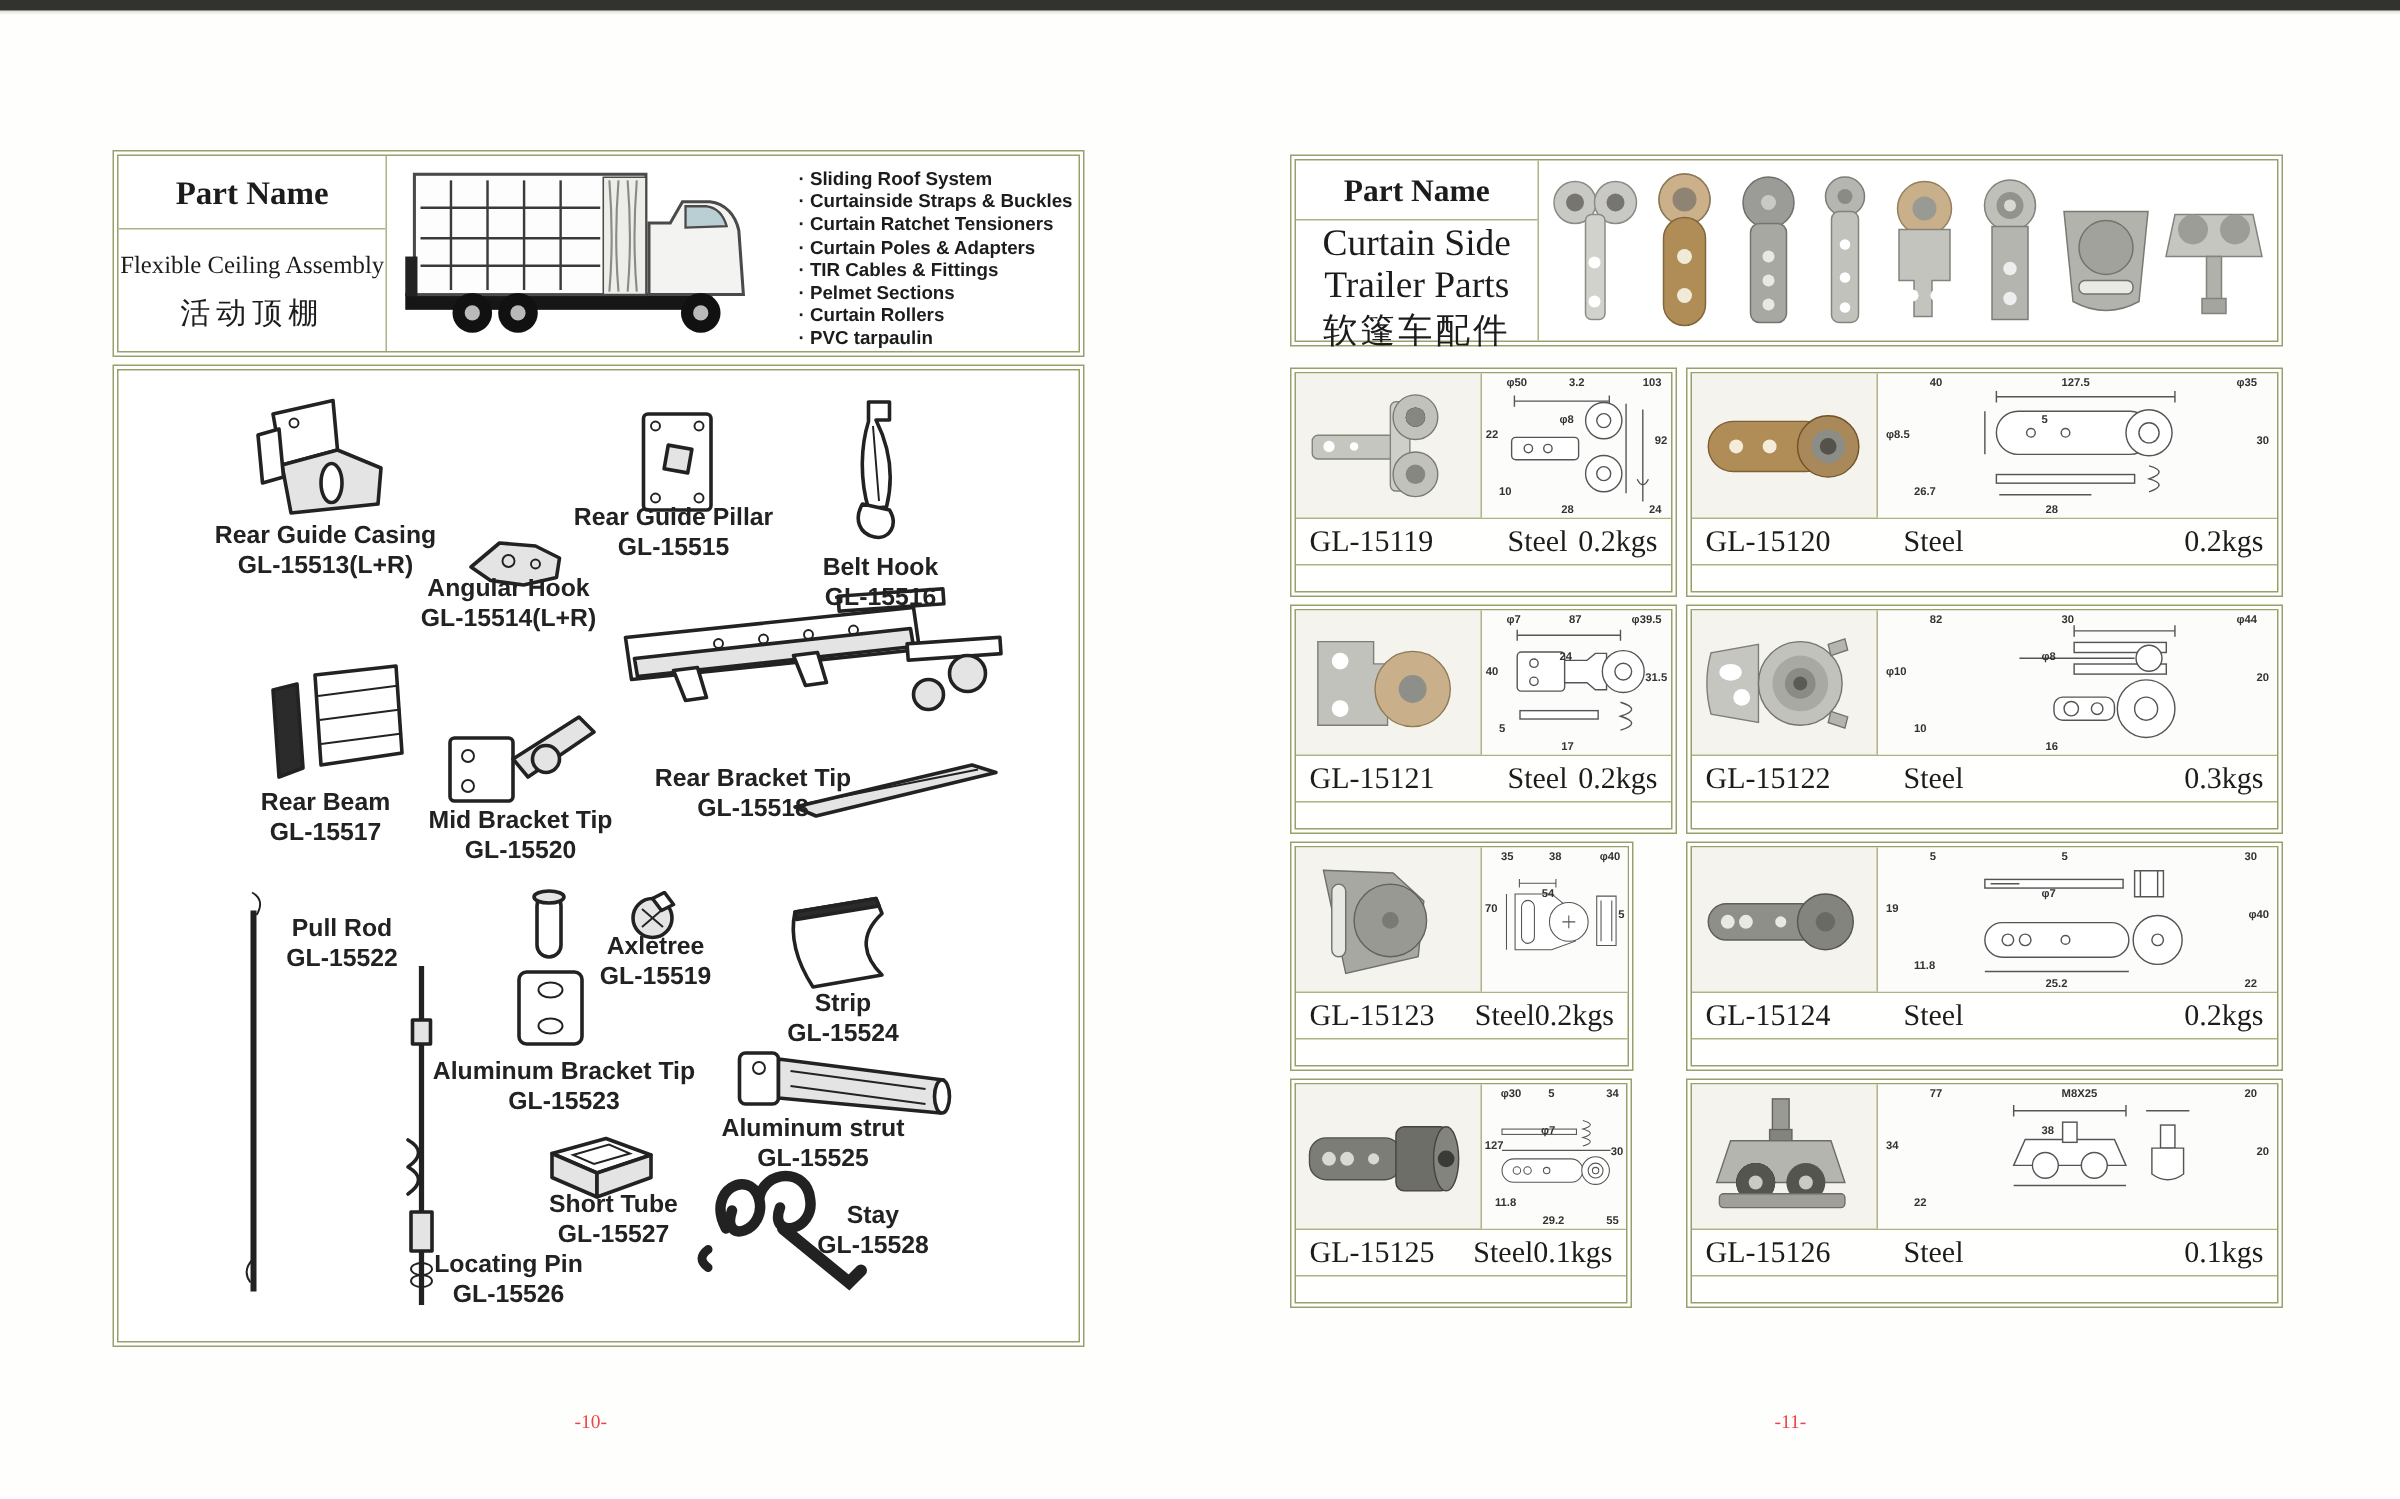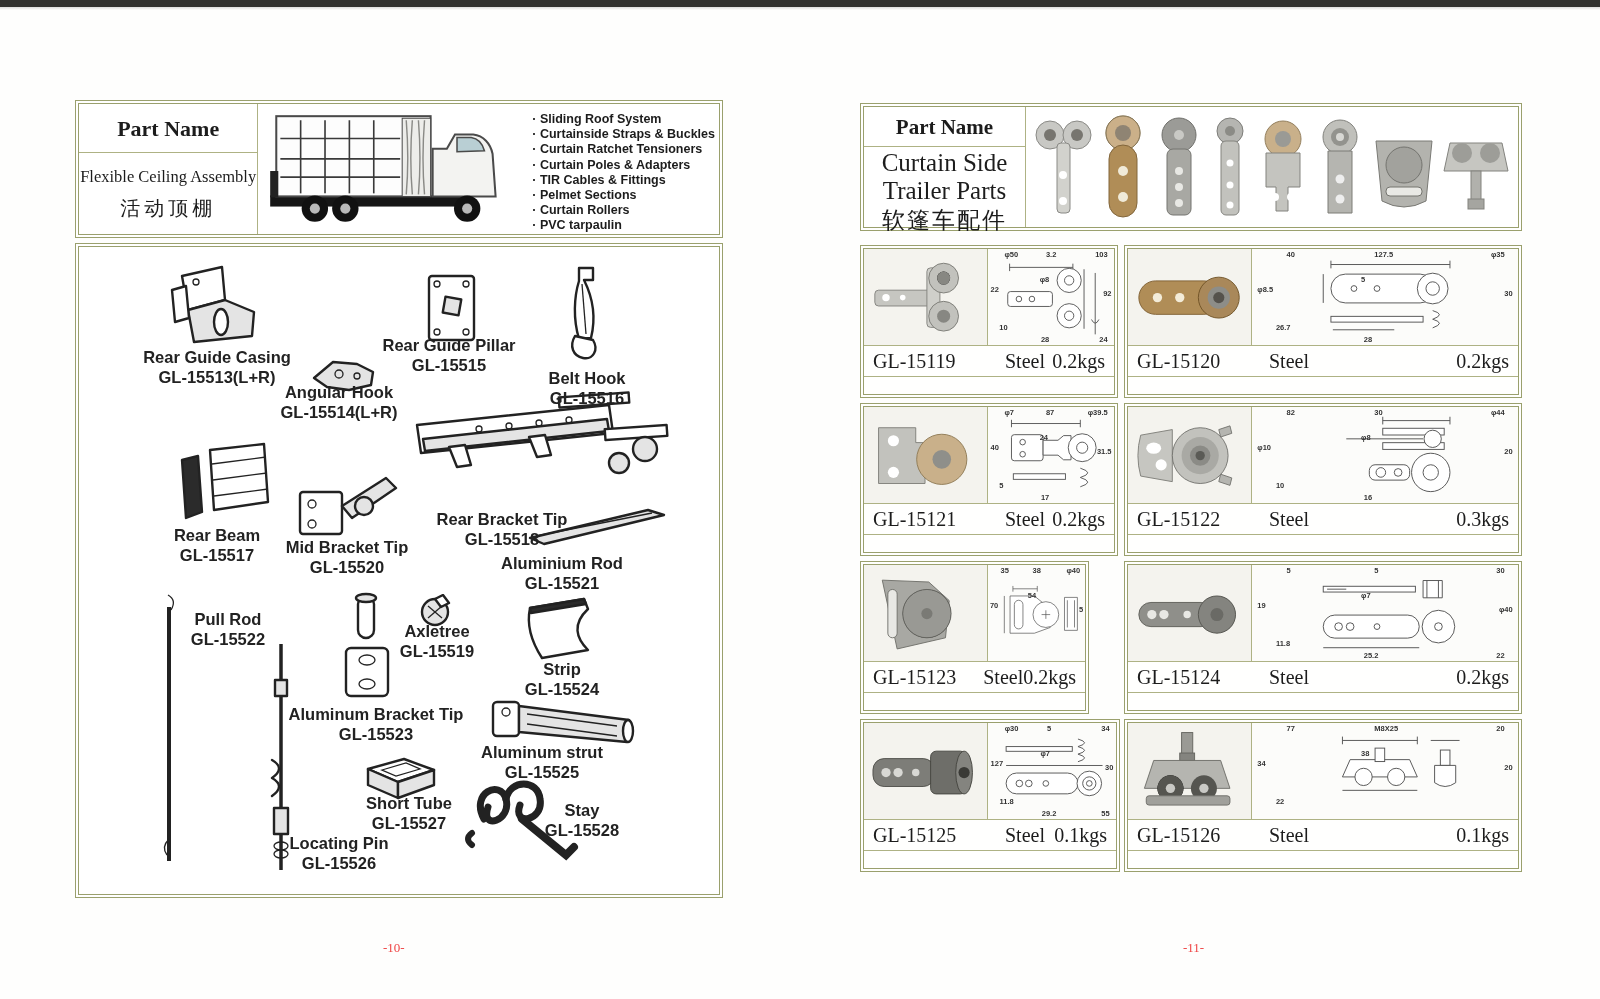--- a/index.html
+++ b/index.html
@@ -80,21 +80,21 @@
   .thumb svg{height:100%;}
 
   
   .cell{position:absolute;border:4px double #9aa06d;background:#fffffe;box-sizing:border-box;display:flex;flex-direction:column;}
   .c0{left:860px;top:245px;width:258px;height:153px;}
   .c1{left:1124px;top:245px;width:398px;height:153px;}
   .c2{left:860px;top:403px;width:258px;height:153px;}
   .c3{left:1124px;top:403px;width:398px;height:153px;}
   .c4{left:860px;top:561px;width:229px;height:153px;}
   .c5{left:1124px;top:561px;width:398px;height:153px;}
-  .c6{left:860px;top:719px;width:260px;height:153px;}
+  .c6{left:860px;top:719px;width:228px;height:153px;}
   .c7{left:1124px;top:719px;width:398px;height:153px;}
 
   .cell-img{flex:1;display:flex;min-height:0;}
   .photo{width:124px;border-right:1px solid #aeb284;box-sizing:border-box;background:#f4f3ee;display:flex;align-items:center;justify-content:center;}
   .photo svg{width:96%;height:92%;}
   .draw{flex:1;position:relative;background:#fcfcfa;}
   .draw > svg{position:absolute;left:2%;top:4%;width:96%;height:92%;}
   .dims{position:absolute;inset:0;font-family:"Liberation Sans",sans-serif;font-size:7.5px;font-weight:bold;color:#333;}
   .dims span{position:absolute;}
   .dims span:nth-child(1){top:1px;left:13%;}
@@ -322,24 +322,20 @@
       <div>Rear Bracket Tip</div>
       <div>GL-15518</div>
       </div>
     <div class="plabel pl5">
       <div>Rear Beam</div>
       <div>GL-15517</div>
       </div>
     <div class="plabel pl6">
       <div>Mid Bracket Tip</div>
       <div>GL-15520</div>
-      </div>
-    <div class="plabel pl7">
-      <div>Aluminium Rod</div>
-      <div>GL-15521</div>
       </div>
     <div class="plabel pl8">
       <div>Pull Rod</div>
       <div>GL-15522</div>
       </div>
     <div class="plabel pl9">
       <div>Axletree</div>
       <div>GL-15519</div>
       </div>
     <div class="plabel pl10">

